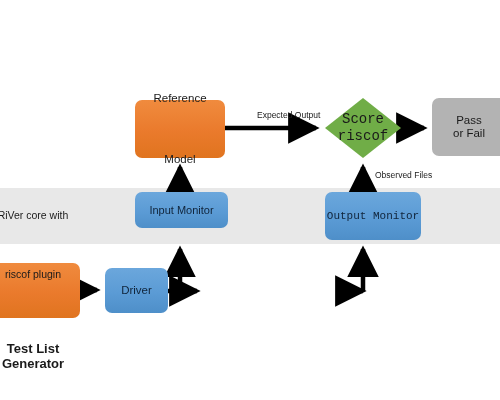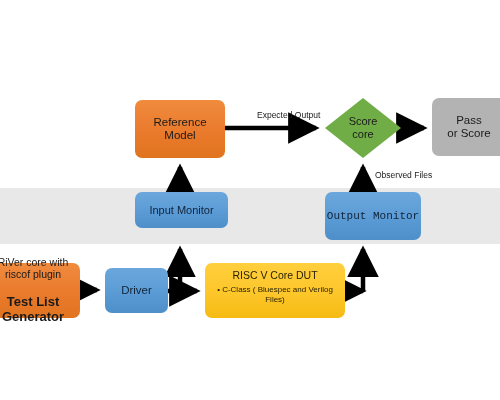--- a/index.html
+++ b/index.html
@@ -38,20 +38,21 @@
     flex-direction: column;
     align-items: center;
     justify-content: center;
     text-align: center;
     color: #1a1a1a;
     line-height: 1.15;
     border-radius: 7px;
   }
   .orange {
     background: linear-gradient(180deg, #f08b3e 0%, #ea7a2c 55%, #e0741f 100%);
+    gap: 47px;
   }
   .blue {
     background: linear-gradient(180deg, #6ba7dc 0%, #5b9bd5 55%, #4e8fc9 100%);
     color: #10243a;
   }
   .gray {
     background: #b3b3b3;
     color: #1a1a1a;
   }
   .yellow {
@@ -104,23 +105,24 @@
     background: transparent;
   }
   #scoreboard .diamond-shape {
     position: absolute;
     left: 0; top: 0; width: 100%; height: 100%;
     background: #70ad47;
     clip-path: polygon(50% 0%, 100% 50%, 50% 100%, 0% 50%);
   }
   #scoreboard .diamond-label {
     position: relative;
-    font-size: 11px;
+    font-size: 14px;
     color: #1a1a1a;
     line-height: 1.2;
+    font-family: Liberation Mono, monospace;
   }
   #passfail {
     left: 432px; top: 98px; width: 74px; height: 58px;
     font-size: 11.5px;
   }
   .edge-label {
     position: absolute;
     font-size: 8.5px;
     color: #1a1a1a;
     white-space: nowrap;
@@ -162,48 +164,44 @@
 
   <div class="node orange" id="refModel">
     <span>Reference</span>
     <span>Model</span>
   </div>
 
   <div class="node" id="scoreboard">
     <div class="diamond-shape"></div>
     <div class="diamond-label">
       <div>Score</div>
-      <div>core</div>
+      <div>riscof</div>
     </div>
   </div>
 
   <div class="node gray" id="passfail">
     <span>Pass</span>
-    <span>or Score</span>
+    <span>or Fail</span>
   </div>
 
   <div class="node blue" id="inputMonitor">
     <span>Input Monitor</span>
   </div>
 
   <div class="node blue" id="outputMonitor">
     <span>Output Monitor</span>
   </div>
 
   <div class="node orange" id="testgen">
     <span>RiVer core with</span>
     <span>riscof plugin</span>
     <span class="sub">Test List Generator</span>
   </div>
 
   <div class="node blue" id="driver">
     <span>Driver</span>
   </div>
 
-  <div class="node yellow" id="dut">
-    <span class="title">RISC V Core DUT</span>
-    <span class="bullet">• C-Class ( Bluespec and Verilog Files)</span>
-  </div>
 
   <span class="edge-label" id="lblExpected">Expected Output</span>
   <span class="edge-label" id="lblObserved">Observed Files</span>
 
 </div>
 
 </body></html>

